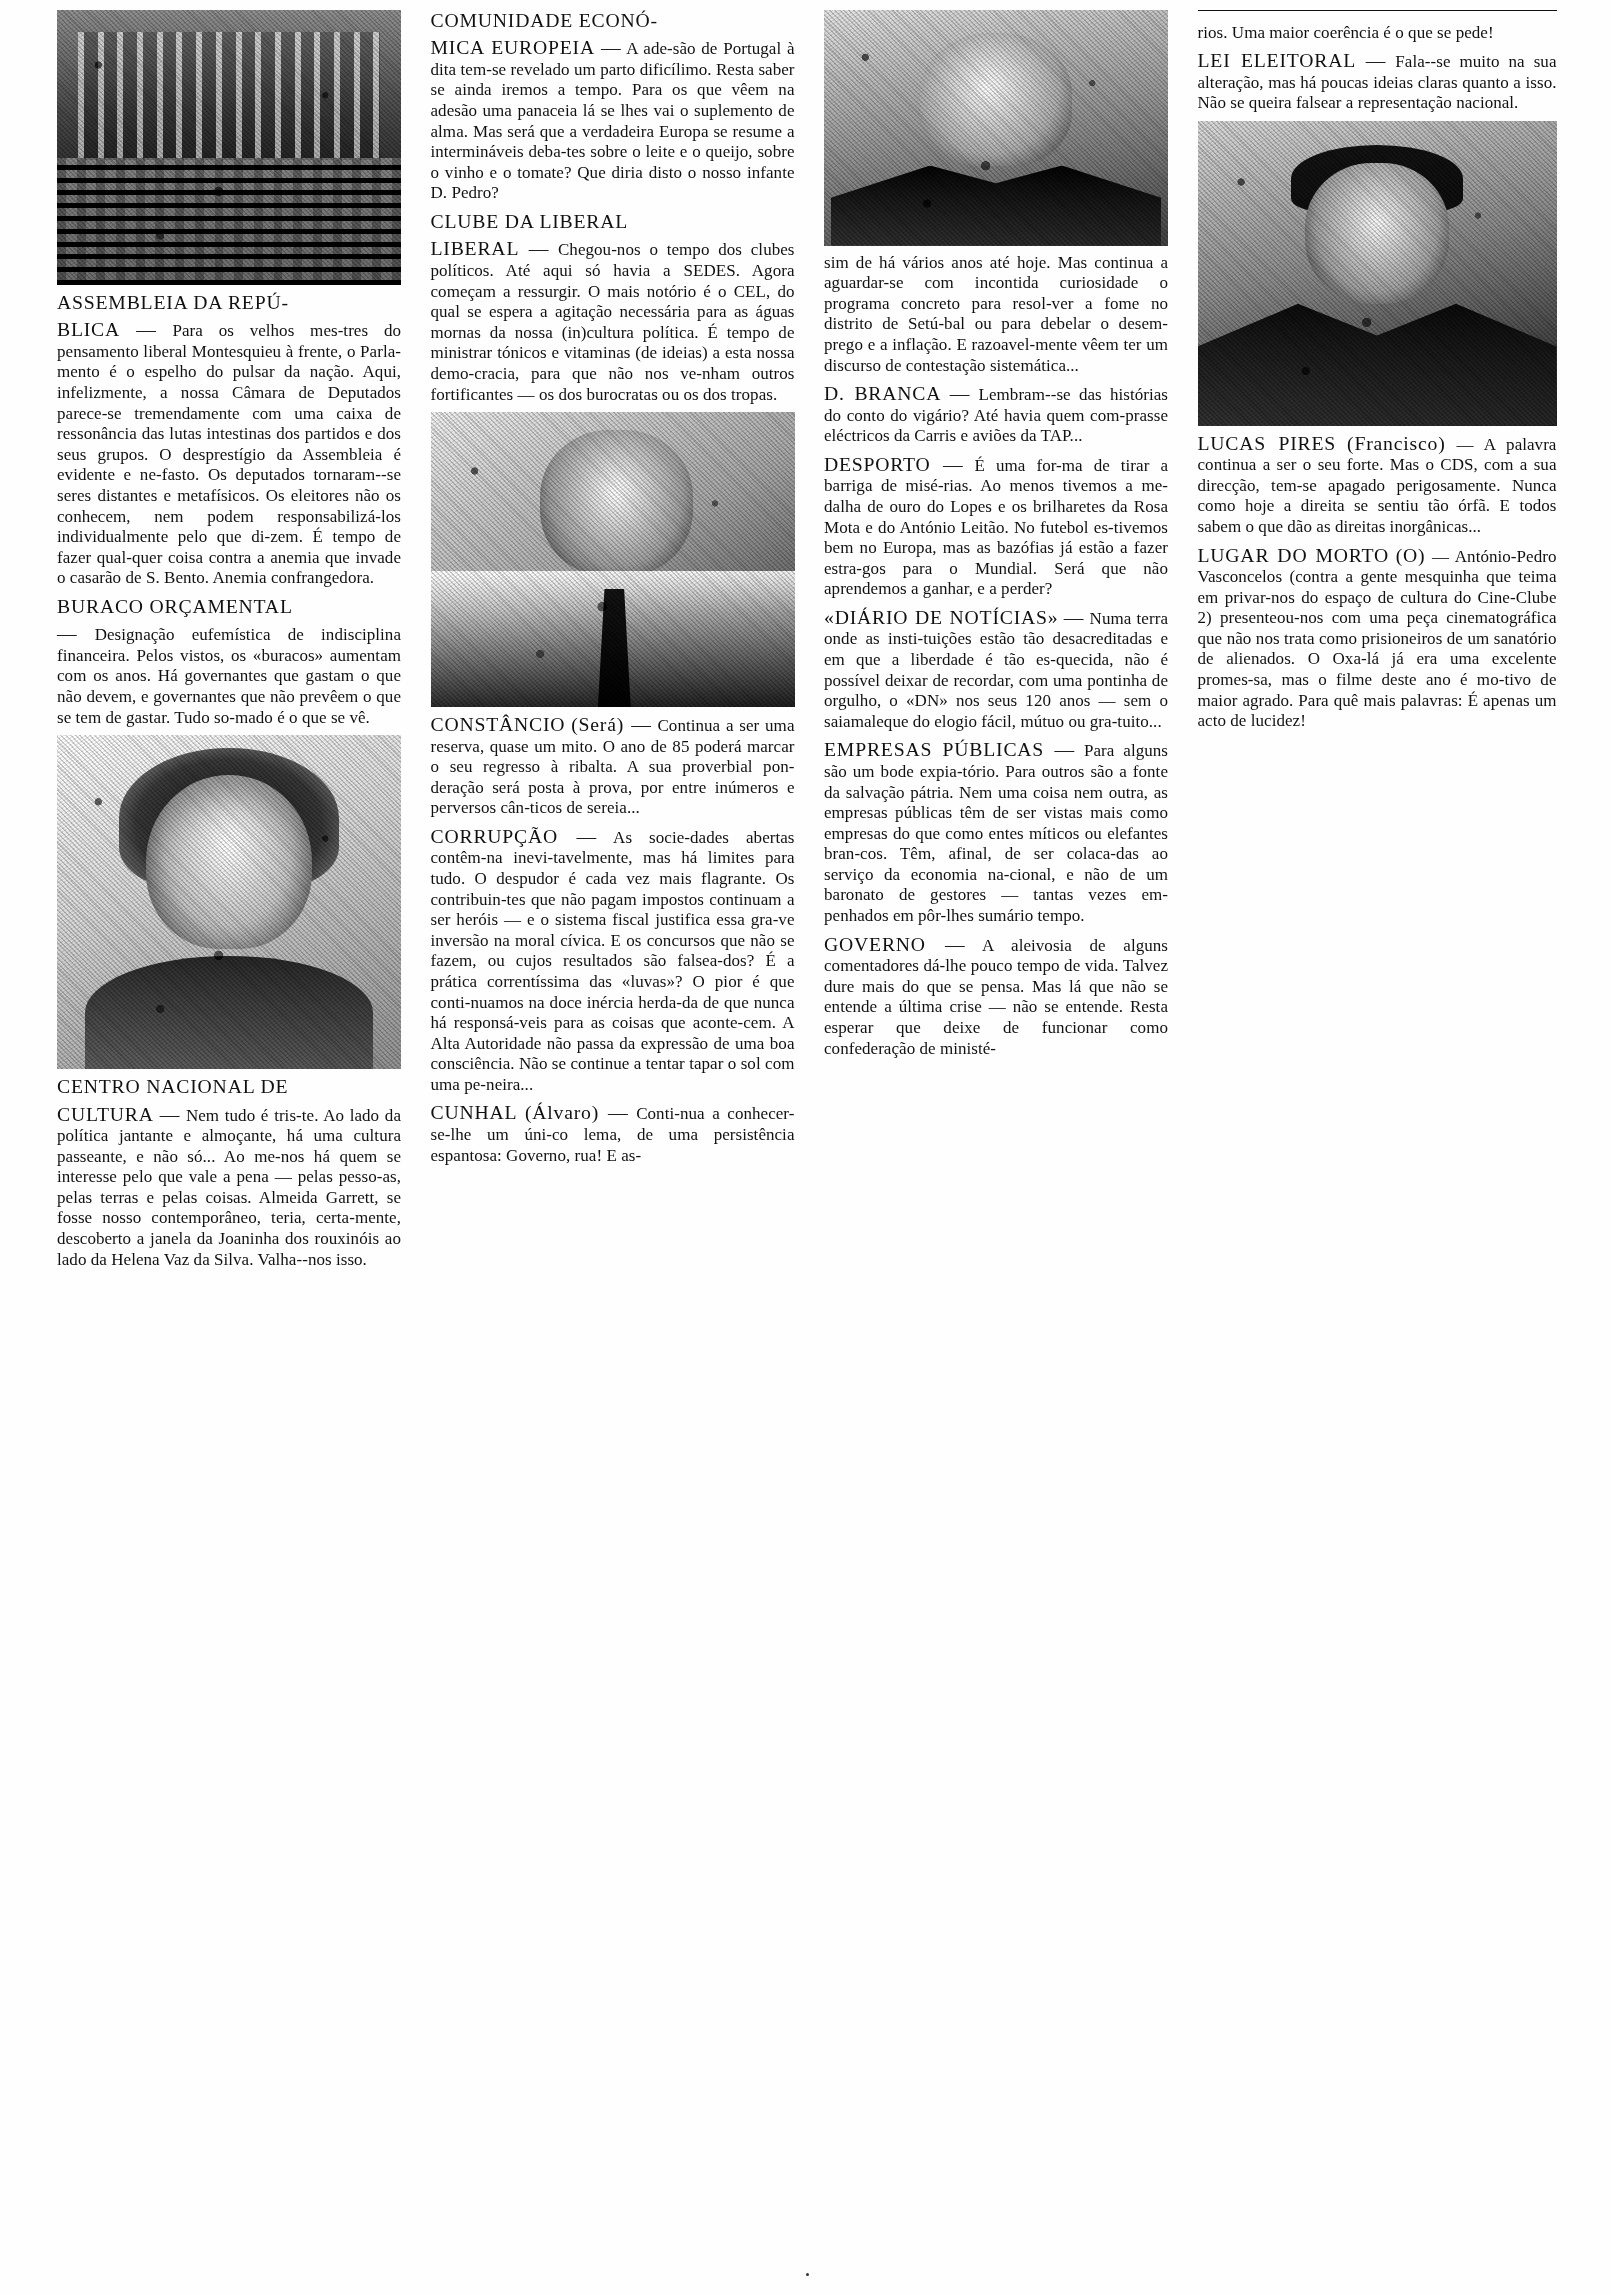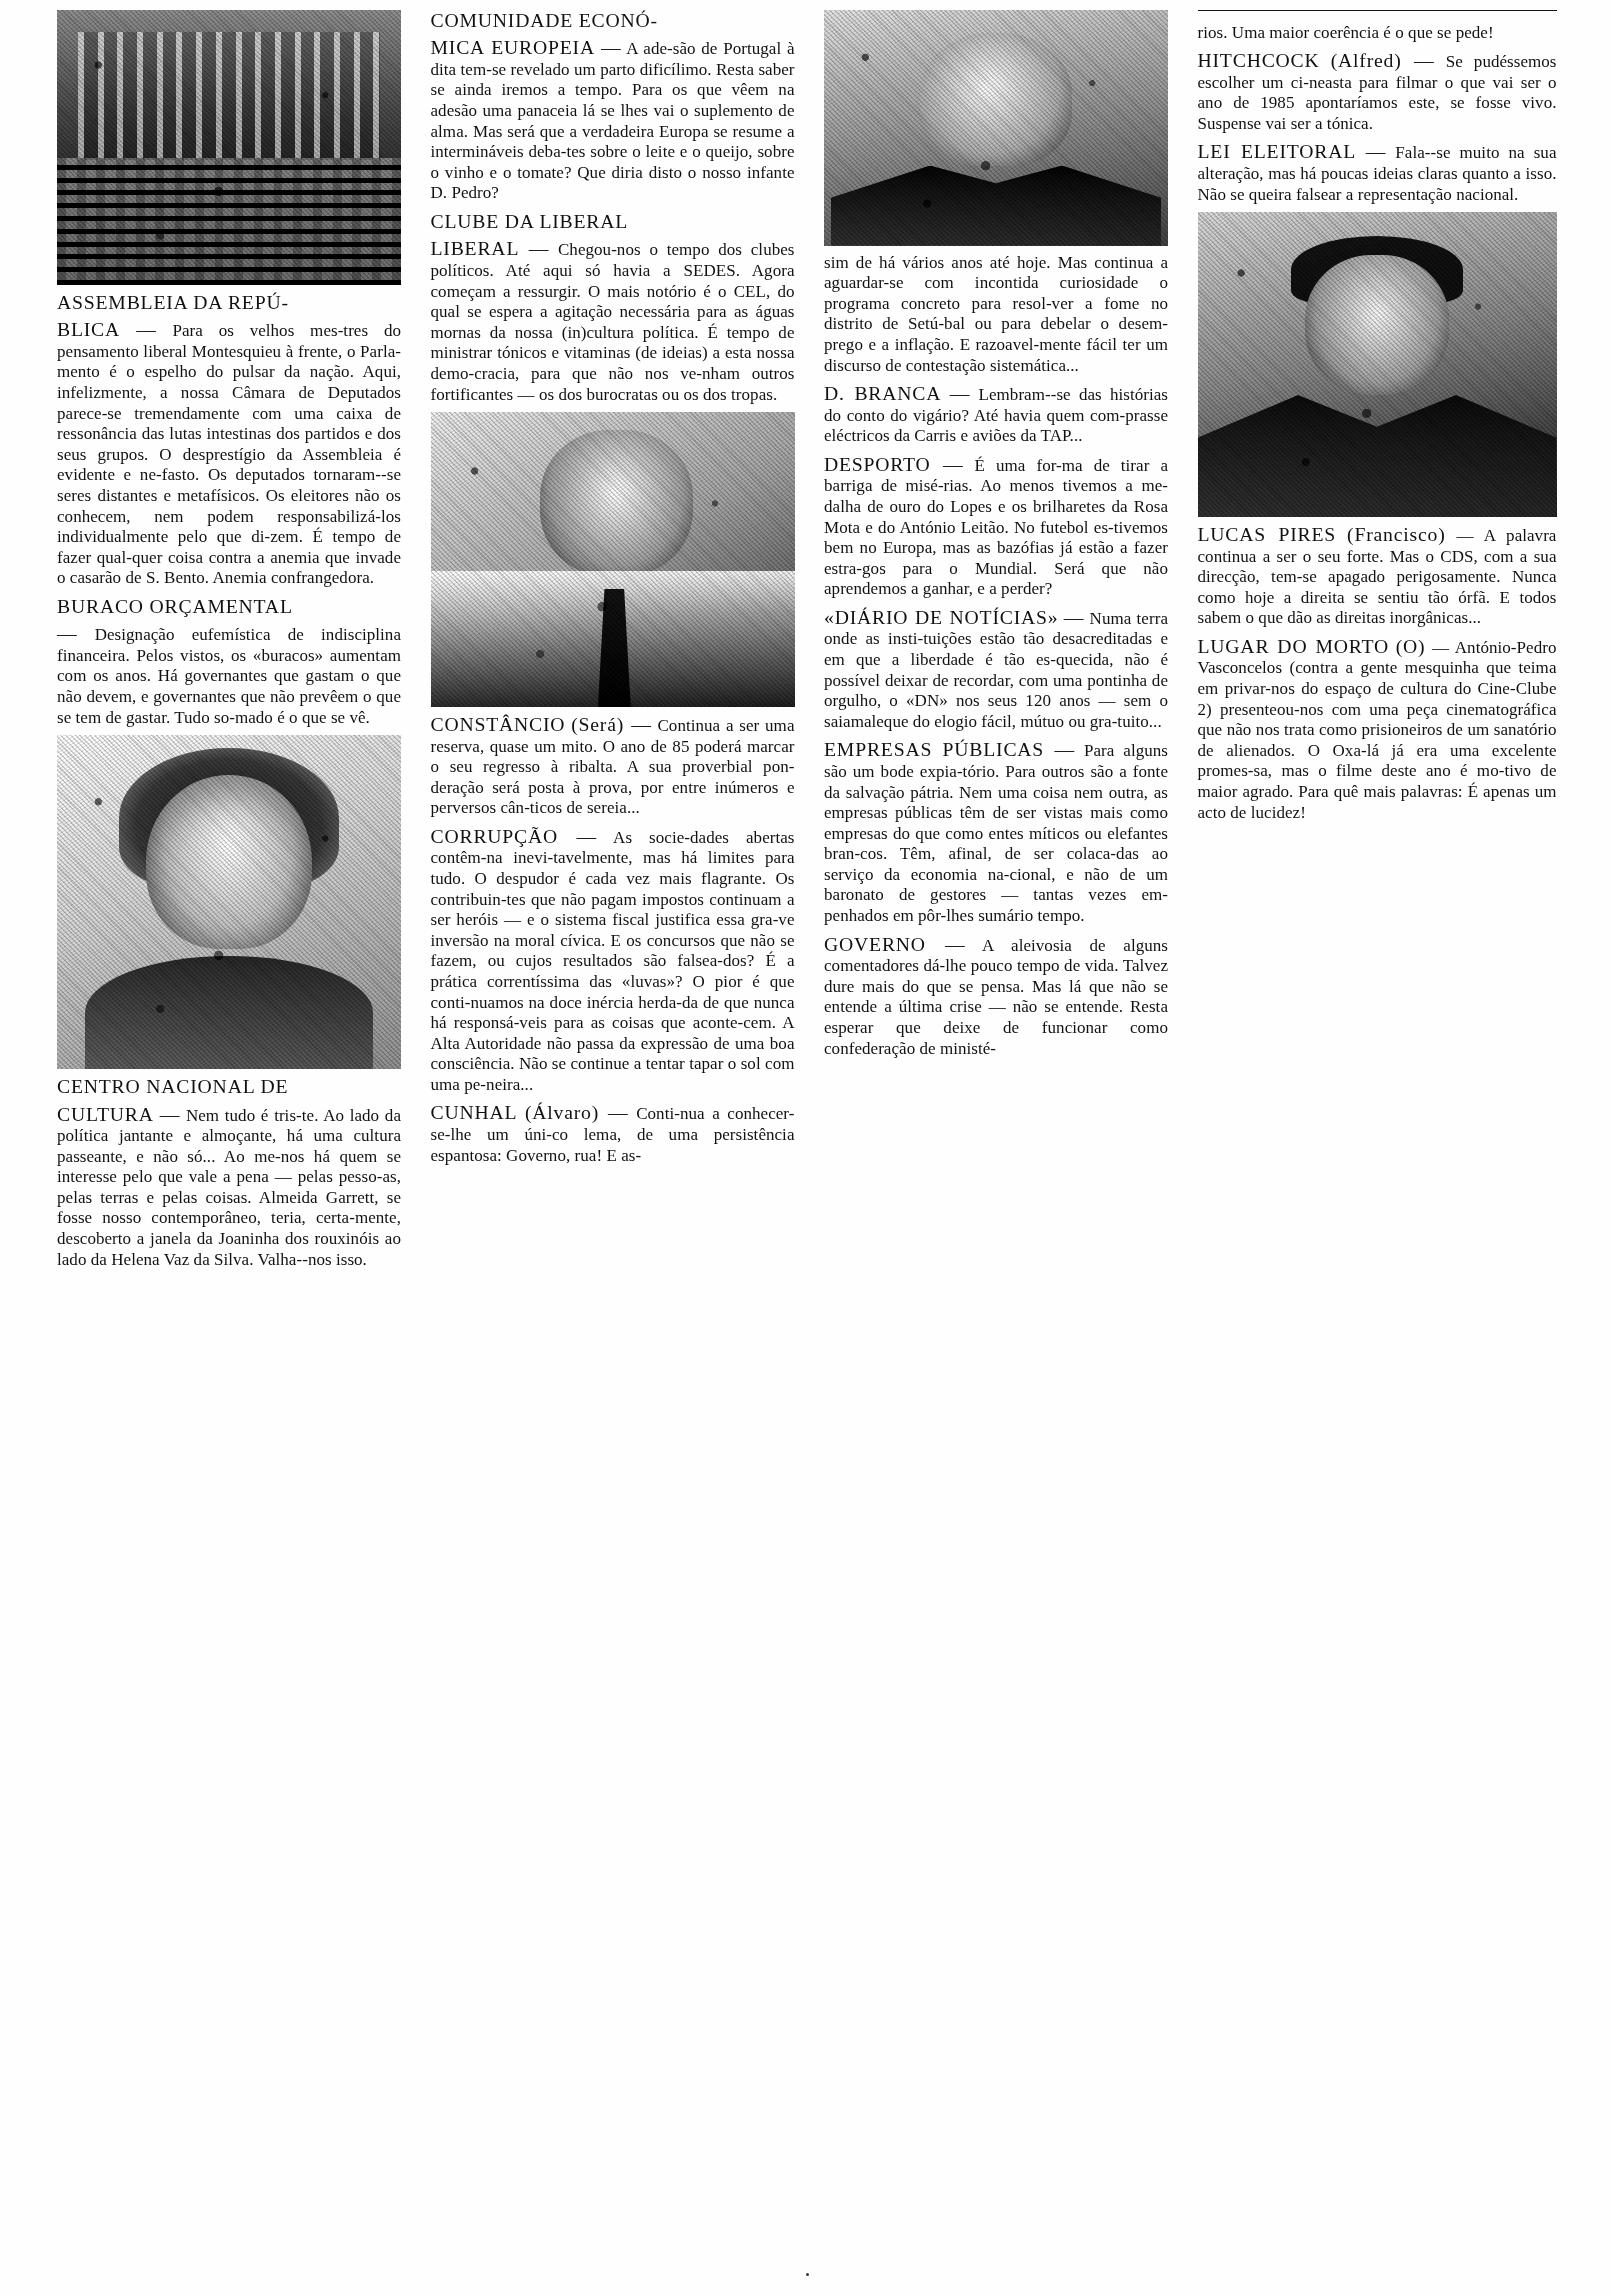--- a/index.html
+++ b/index.html
@@ -292,21 +292,21 @@
     <div class="col c3">
 
       <div class="photo ph-man1">
         <div class="face"></div>
         <div class="suit"></div>
         <div class="grain"></div>
       </div>
 
       <div class="entry">
         <p class="body nofirst">
-          <span>sim de há vários anos até hoje. Mas continua a aguardar-se com incontida curiosidade o programa concreto para resol-ver a fome no distrito de Setú-bal ou para debelar o desem-prego e a inflação. E razoavel-mente fácil ter um discurso de contestação sistemática...</span>
+          <span>sim de há vários anos até hoje. Mas continua a aguardar-se com incontida curiosidade o programa concreto para resol-ver a fome no distrito de Setú-bal ou para debelar o desem-prego e a inflação. E razoavel-mente vêem ter um discurso de contestação sistemática...</span>
         </p>
       </div>
 
       <div class="entry">
         <p class="body nofirst">
           <span class="hw">D. BRANCA —</span>
           <span>Lembram--se das histórias do conto do vigário? Até havia quem com-prasse eléctricos da Carris e aviões da TAP...</span>
         </p>
       </div>
 
@@ -346,27 +346,20 @@
       <div class="rule-top" style="left:0; top:0; width:359px;"></div>
 
       <div style="height:12.8px"></div>
 
       <div class="entry">
         <p class="body nofirst">
           <span>rios. Uma maior coerência é o que se pede!</span>
         </p>
       </div>
 
-      <div class="entry">
-        <p class="body nofirst">
-          <span class="hw">HITCHCOCK</span>
-          <span class="hw nm">(Alfred) —</span>
-          <span>Se pudéssemos escolher um ci-neasta para filmar o que vai ser o ano de 1985 apontaríamos este, se fosse vivo. Suspense vai ser a tónica.</span>
-        </p>
-      </div>
 
       <div class="entry">
         <p class="body nofirst">
           <span class="hw">LEI ELEITORAL —</span>
           <span>Fala--se muito na sua alteração, mas há poucas ideias claras quanto a isso. Não se queira falsear a representação nacional.</span>
         </p>
       </div>
 
 
       <div class="photo ph-lucas">

